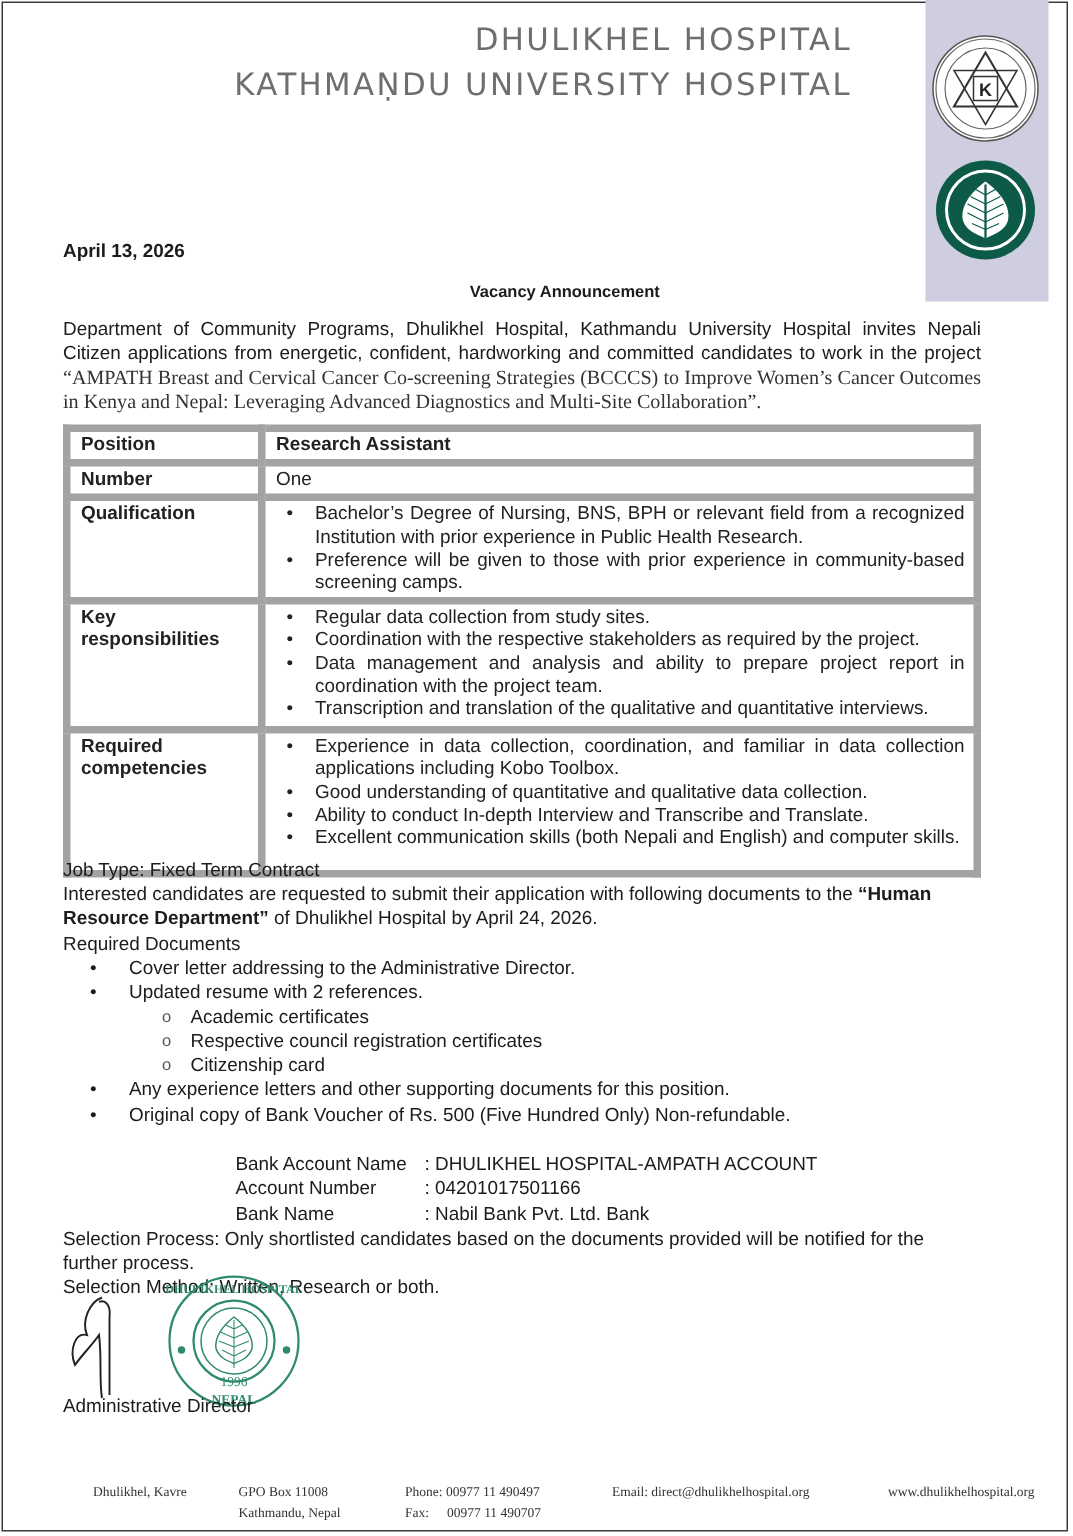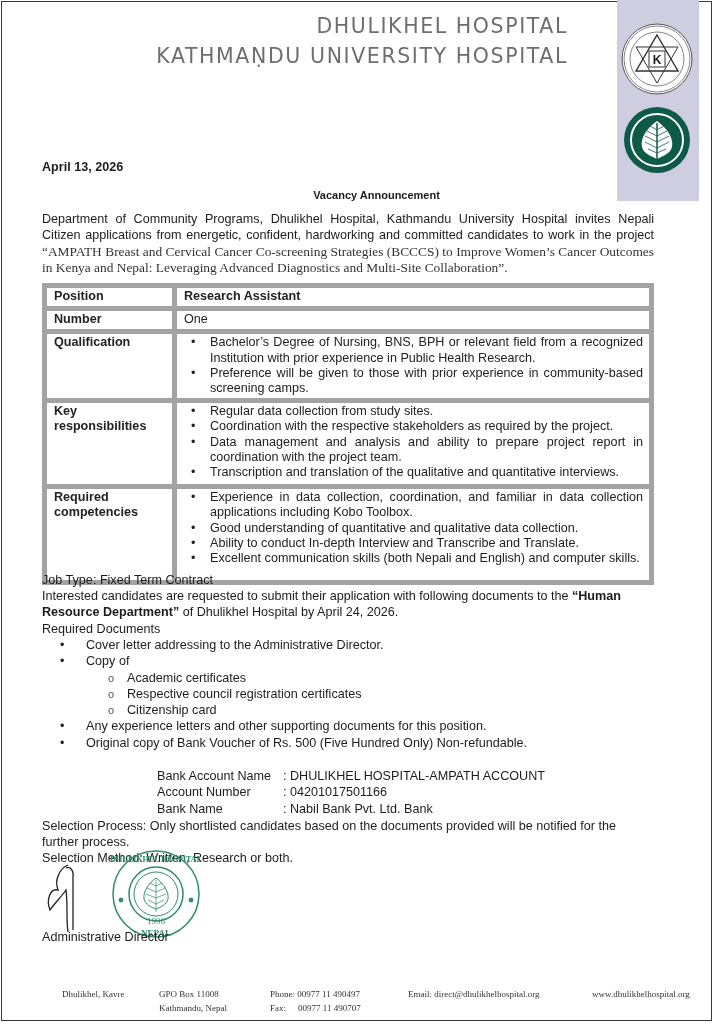--- a/index.html
+++ b/index.html
@@ -117,21 +117,21 @@
   </table>
 
 <div class="abs txt" style="left:42px;top:572px;">Job Type: Fixed Term Contract</div>
 <div class="abs txt" style="left:42px;top:588px;width:612px;">
   <span>Interested candidates are requested to submit their application with following documents to the </span><b>“Human Resource Department”</b><span> of Dhulikhel Hospital by April 24, 2026.</span>
 </div>
 <div class="abs txt" style="left:42px;top:621px;">Required Documents</div>
 
 <div class="doclist" style="top:637px;">
   <div class="li">Cover letter addressing to the Administrative Director.</div>
-  <div class="li">Copy of</div>
+  <div class="li">Updated resume with 2 references.</div>
   <div class="sub">Academic certificates</div>
   <div class="sub">Respective council registration certificates</div>
   <div class="sub">Citizenship card</div>
   <div class="li">Any experience letters and other supporting documents for this position.</div>
   <div class="li">Original copy of Bank Voucher of Rs. 500 (Five Hundred Only) Non-refundable.</div>
 </div>
 
 <div class="bank" style="top:768px;">
   <div><span class="lab">Bank Account Name</span><span>: DHULIKHEL HOSPITAL-AMPATH ACCOUNT</span></div>
   <div><span class="lab">Account Number</span><span>: 04201017501166</span></div>

